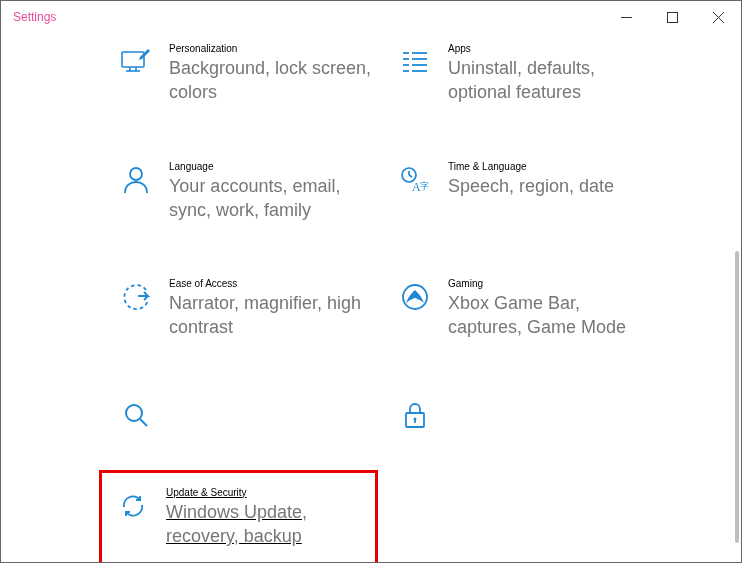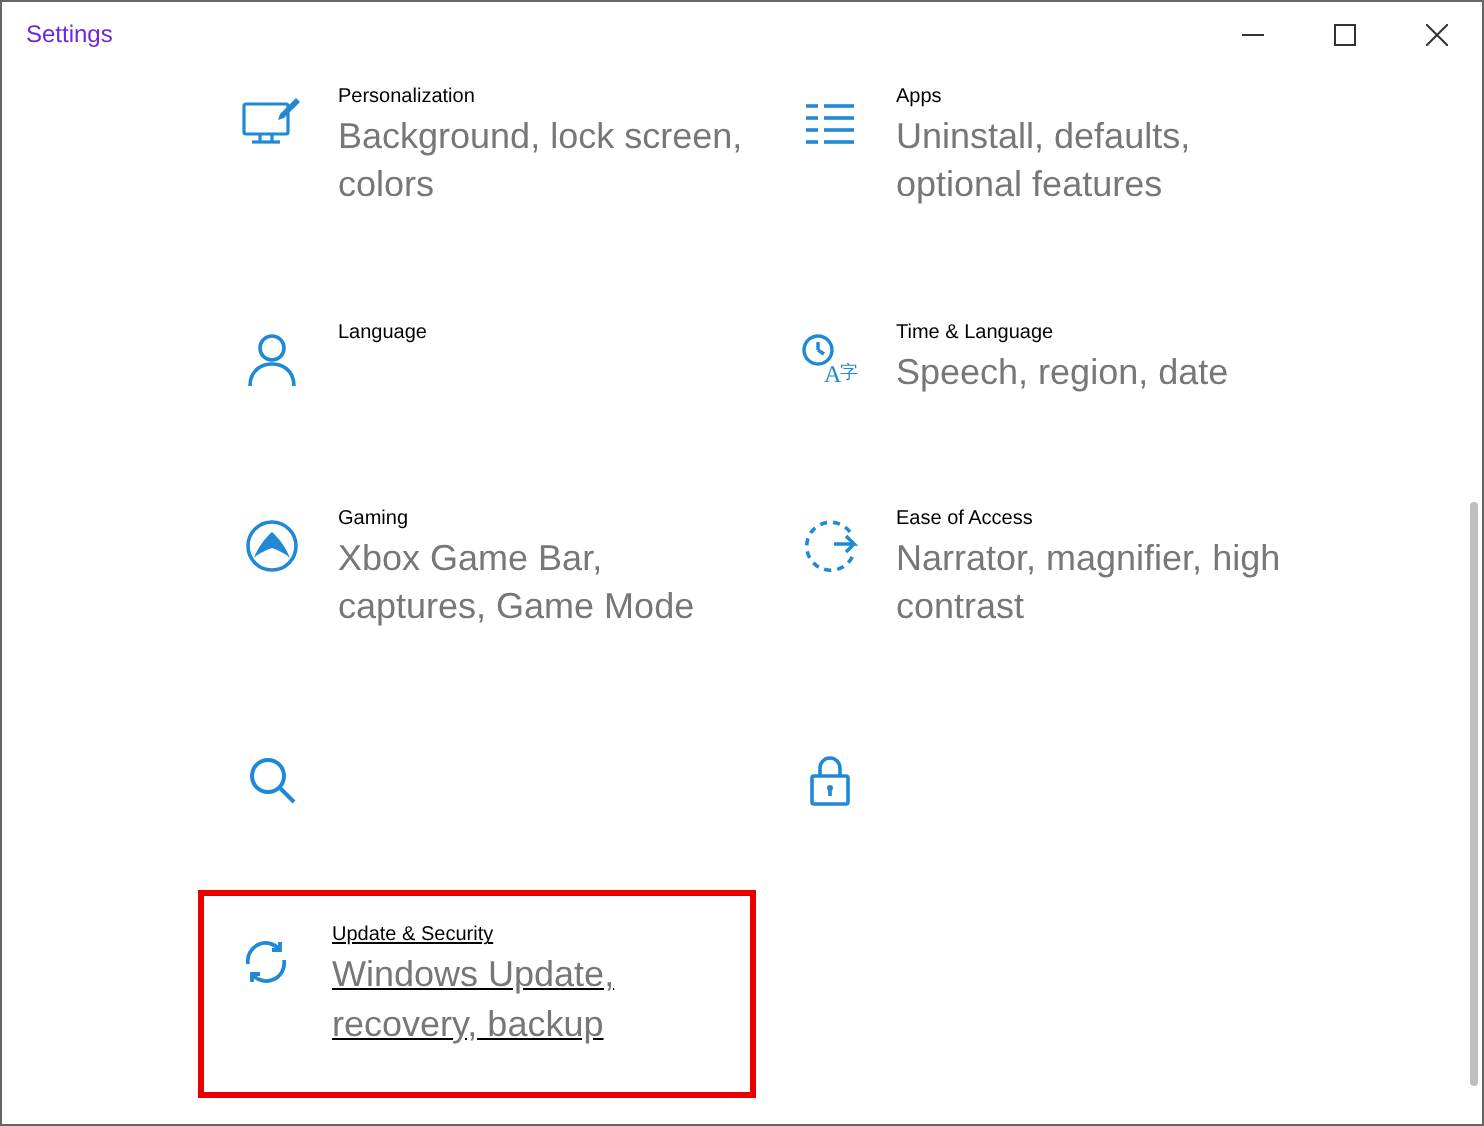--- a/index.html
+++ b/index.html
@@ -11,21 +11,21 @@
     background: #ffffff;
     position: relative;
     border: 1px solid #666;
   }
   .titlebar {
     height: 32px;
     display: flex;
     align-items: center;
     padding-left: 12px;
     font-size: 12px;
-    color: #6d28d9;
+    color: #ec4899;
   }
   .win-controls {
     position: absolute;
     top: 0; right: 0;
     height: 32px;
     display: flex;
   }
   .win-btn {
     width: 46px;
     height: 32px;
@@ -159,20 +159,21 @@
 
     <div class="tile">
       <span class="icon">
         <svg width="28" height="30" viewBox="0 0 28 30" fill="none" stroke-width="1.8">
           <circle cx="14" cy="9" r="6"></circle>
           <path d="M3 28 C3 20 9 17 14 17 C19 17 25 20 25 28"></path>
         </svg>
       </span>
       <div class="tile-text">
         <div class="tile-title">Language</div>
+        <div class="tile-sub">Your accounts, email, sync, work, family</div>
       </div>
     </div>
 
     <div class="tile">
       <span class="icon">
         <svg width="30" height="28" viewBox="0 0 30 28" fill="none" stroke-width="1.7">
           <circle cx="9" cy="9" r="7"></circle>
           <line x1="9" y1="5" x2="9" y2="9"></line>
             <line x1="9" y1="9" x2="12" y2="11"></line>
           <text x="12" y="25" font-size="12" font-family="Segoe UI" fill="#2089d6" stroke="none">A</text>
@@ -180,41 +181,41 @@
         </svg>
       </span>
       <div class="tile-text">
         <div class="tile-title">Time &amp; Language</div>
         <div class="tile-sub">Speech, region, date</div>
       </div>
     </div>
 
     <div class="tile">
       <span class="icon">
+        <svg width="30" height="28" viewBox="0 0 30 28" fill="none" stroke-width="1.8">
+          <path d="M25 7 A12 12 0 1 0 27 17" stroke-dasharray="3.5 3"></path>
+          <path d="M17 13 L27 13 L23 9 M27 13 L23 17"></path>
+        </svg>
+      </span>
+      <div class="tile-text">
+        <div class="tile-title">Ease of Access</div>
+        <div class="tile-sub">Narrator, magnifier, high contrast</div>
+      </div>
+    </div>
+
+    <div class="tile">
+      <span class="icon">
         <svg width="28" height="28" viewBox="0 0 28 28" fill="none" stroke-width="1.8">
           <circle cx="14" cy="14" r="12"></circle>
           <path d="M5 20 C8 12 14 7 14 7 C14 7 20 12 23 20 C20 17 14 15 14 15 C14 15 8 17 5 20 Z" fill="#2089d6" stroke="none"></path>
         </svg>
       </span>
       <div class="tile-text">
         <div class="tile-title">Gaming</div>
         <div class="tile-sub">Xbox Game Bar, captures, Game Mode</div>
-      </div>
-    </div>
-
-    <div class="tile">
-      <span class="icon">
-        <svg width="30" height="28" viewBox="0 0 30 28" fill="none" stroke-width="1.8">
-          <path d="M25 7 A12 12 0 1 0 27 17" stroke-dasharray="3.5 3"></path>
-          <path d="M17 13 L27 13 L23 9 M27 13 L23 17"></path>
-        </svg>
-      </span>
-      <div class="tile-text">
-        <div class="tile-title">Ease of Access</div>
-        <div class="tile-sub">Narrator, magnifier, high contrast</div>
       </div>
     </div>
 
     <div class="tile">
       <span class="icon">
         <svg width="28" height="28" viewBox="0 0 28 28" fill="none" stroke-width="2">
           <circle cx="12" cy="12" r="8"></circle>
           <line x1="18" y1="18" x2="25" y2="25"></line>
         </svg>
       </span>

